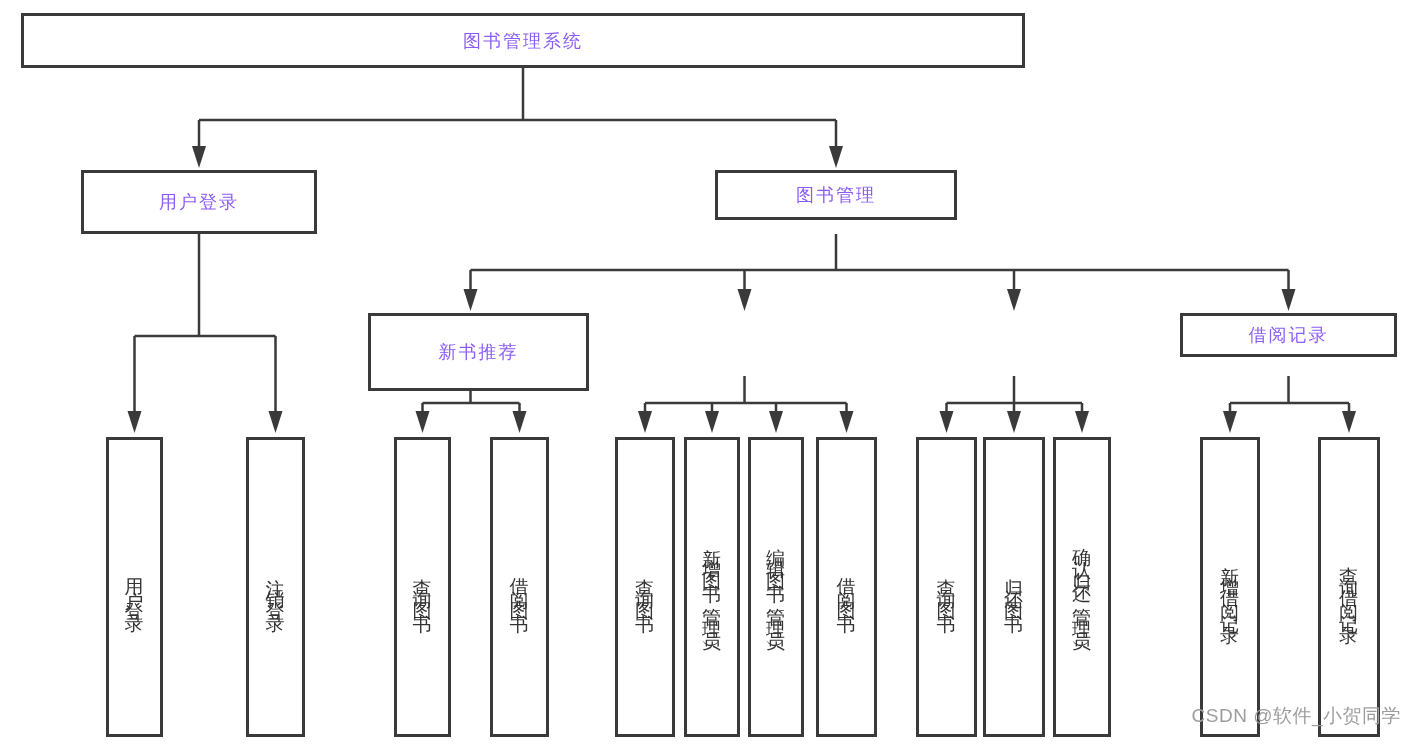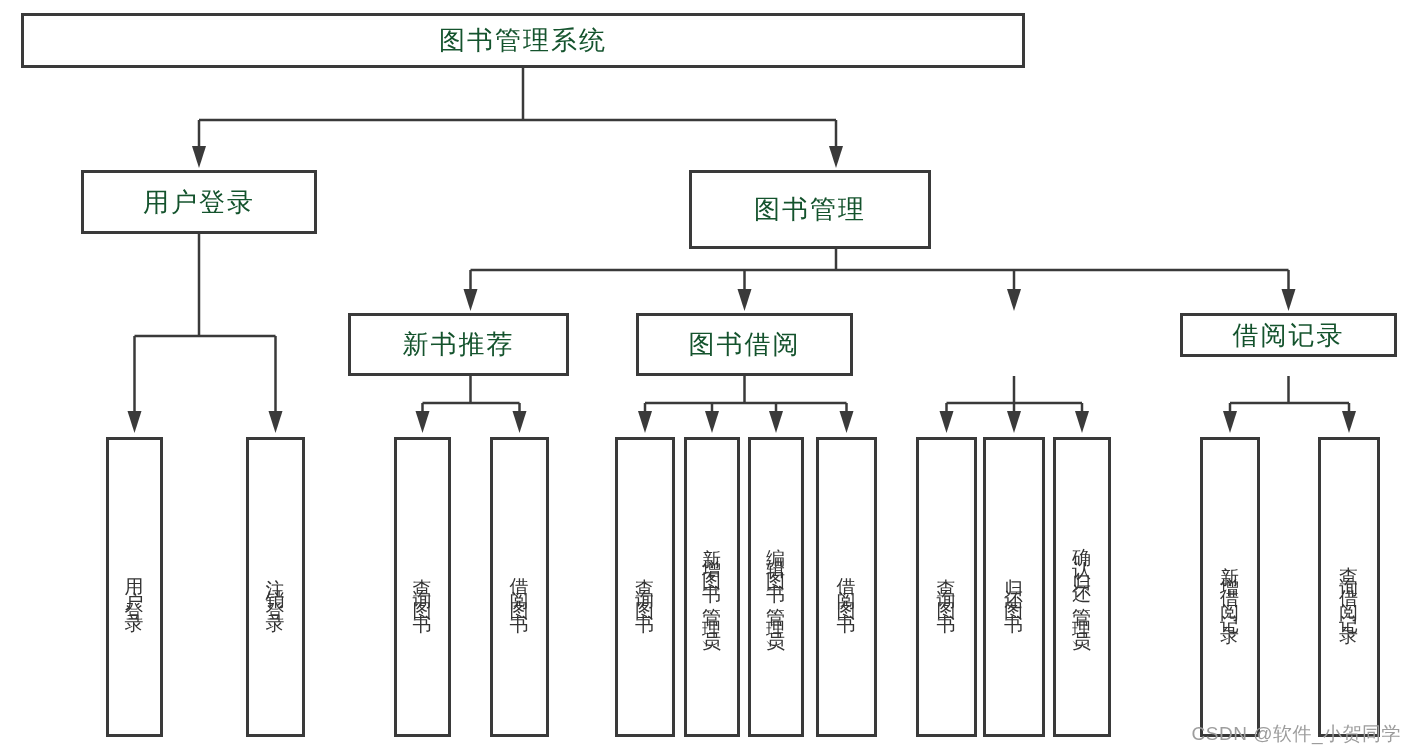--- a/index.html
+++ b/index.html
@@ -13,37 +13,37 @@
   }
   .connectors{position:absolute;left:0;top:0;}
   .node{
     position:absolute;
     border:3px solid #3a3a3a;
     background:#ffffff;
     box-sizing:border-box;
     display:flex;align-items:center;justify-content:center;
   }
   .hbox span{
-    font-size:26px;
+    font-size:18px;
     letter-spacing:2px;
     white-space:nowrap;
-    color:#14532d;
+    color:#8b5cf6;
     text-align:center;
   }
   .vbox .vtext{
     writing-mode:vertical-rl;
     text-orientation:mixed;
     font-size:19px;
     letter-spacing:12px;
     line-height:1;
     color:#333333;
   }
   .watermark{
     position:absolute;
-    right:4px;bottom:0;
+    right:4px;bottom:18px;
     font-size:19px;
     color:#9d9d9d;
     letter-spacing:0.5px;
     white-space:nowrap;
   }
 </style>
 </head>
 <body>
 
 <div class="canvas">
@@ -117,29 +117,26 @@
     </g>
   </svg>
 
   <div class="node hbox" style="left:21px;top:13px;width:1004px;height:55px">
     <span>图书管理系统</span>
   </div>
 
   <div class="node hbox" style="left:81px;top:170px;width:236px;height:64px">
     <span>用户登录</span>
   </div>
-  <div class="node hbox" style="left:689px;top:170px;width:242px;height:79px">
+  <div class="node hbox" style="left:715px;top:170px;width:242px;height:50px">
     <span>图书管理</span>
   </div>
 
-  <div class="node hbox" style="left:348px;top:313px;width:221px;height:63px">
+  <div class="node hbox" style="left:368px;top:313px;width:221px;height:78px">
     <span>新书推荐</span>
-  </div>
-  <div class="node hbox" style="left:636px;top:313px;width:217px;height:63px">
-    <span>图书借阅</span>
   </div>
   <div class="node hbox" style="left:1180px;top:313px;width:217px;height:44px">
     <span>借阅记录</span>
   </div>
 
   <div class="node vbox" style="left:106px;top:437px;width:57px;height:300px">
     <span class="vtext">用户登录</span>
   </div>
   <div class="node vbox" style="left:246px;top:437px;width:59px;height:300px">
     <span class="vtext">注销登录</span>

